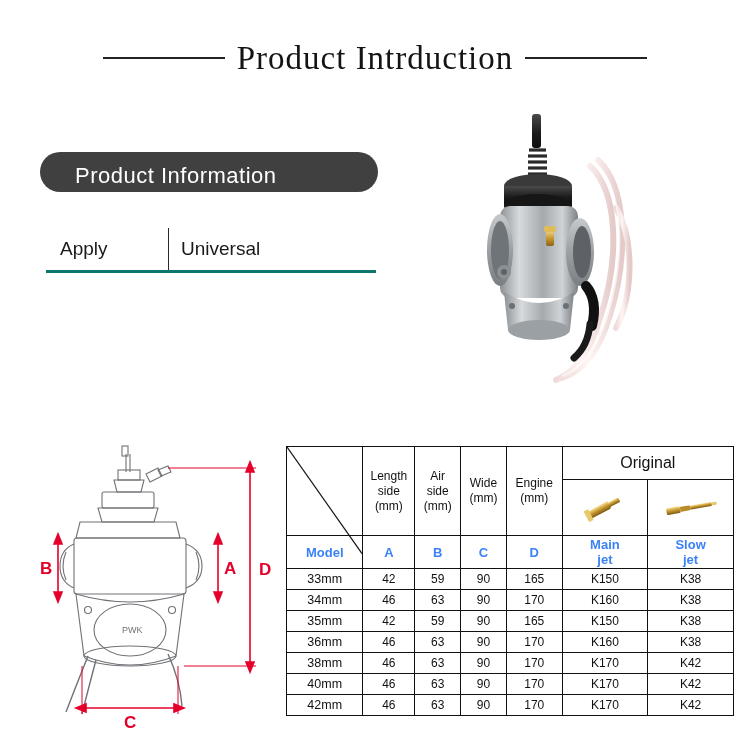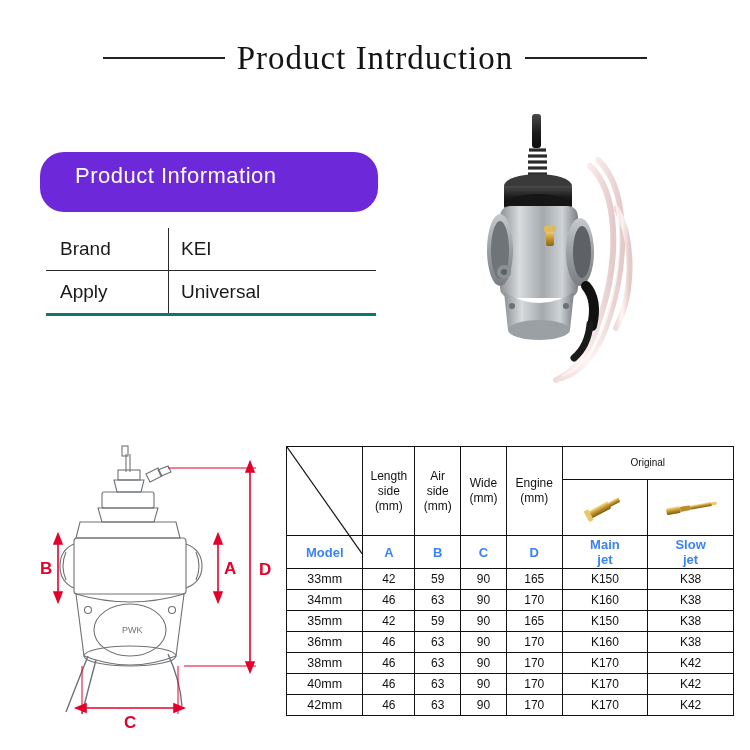--- a/index.html
+++ b/index.html
@@ -42,22 +42,22 @@
     white-space: nowrap;
     color: #141414;
   }
 
   
   .info-pill {
     position: absolute;
     top: 152px;
     left: 40px;
     width: 338px;
-    height: 60px;
-    background: #6d28d9;
+    height: 40px;
+    background: #404040;
     border-radius: 24px;
     text-align: right;
   }
   .info-pill .label {
     position: absolute;
     left: 35px;
     top: 11px;
     font-size: 22px;
     color: #ffffff;
     font-family: "Liberation Sans", sans-serif;
@@ -140,21 +140,21 @@
     position: absolute;
     inset: 0;
   }
   .spec .colhdr {
     height: 86px;
     font-size: 12px;
     line-height: 1.25;
   }
   .spec .orig-hdr {
     height: 22px;
-    font-size: 10px;
+    font-size: 16px;
   }
   .spec .jet-img {
     height: 42px;
     padding: 0;
   }
   .spec .red {
     color: #3b82f6;
     font-weight: bold;
     font-size: 13px;
   }
@@ -172,24 +172,20 @@
   <div class="title">Product  Intrduction</div>
   <div class="rule right"></div>
 </div>
 
 <div class="info-pill">
   <div class="label">Product  Information</div>
 </div>
 
 <table class="info-table">
   <tbody>
-      <tr>
-    <td class="key">Brand</td>
-    <td class="val">KEI</td>
-  </tr>
   <tr>
     <td class="key">Apply</td>
     <td class="val">Universal</td>
   </tr>
 </tbody>
   </table>
 
 <svg class="photo" viewBox="0 0 270 290">
   <defs>
     <linearGradient id="metal" x1="0" y1="0" x2="1" y2="0">

